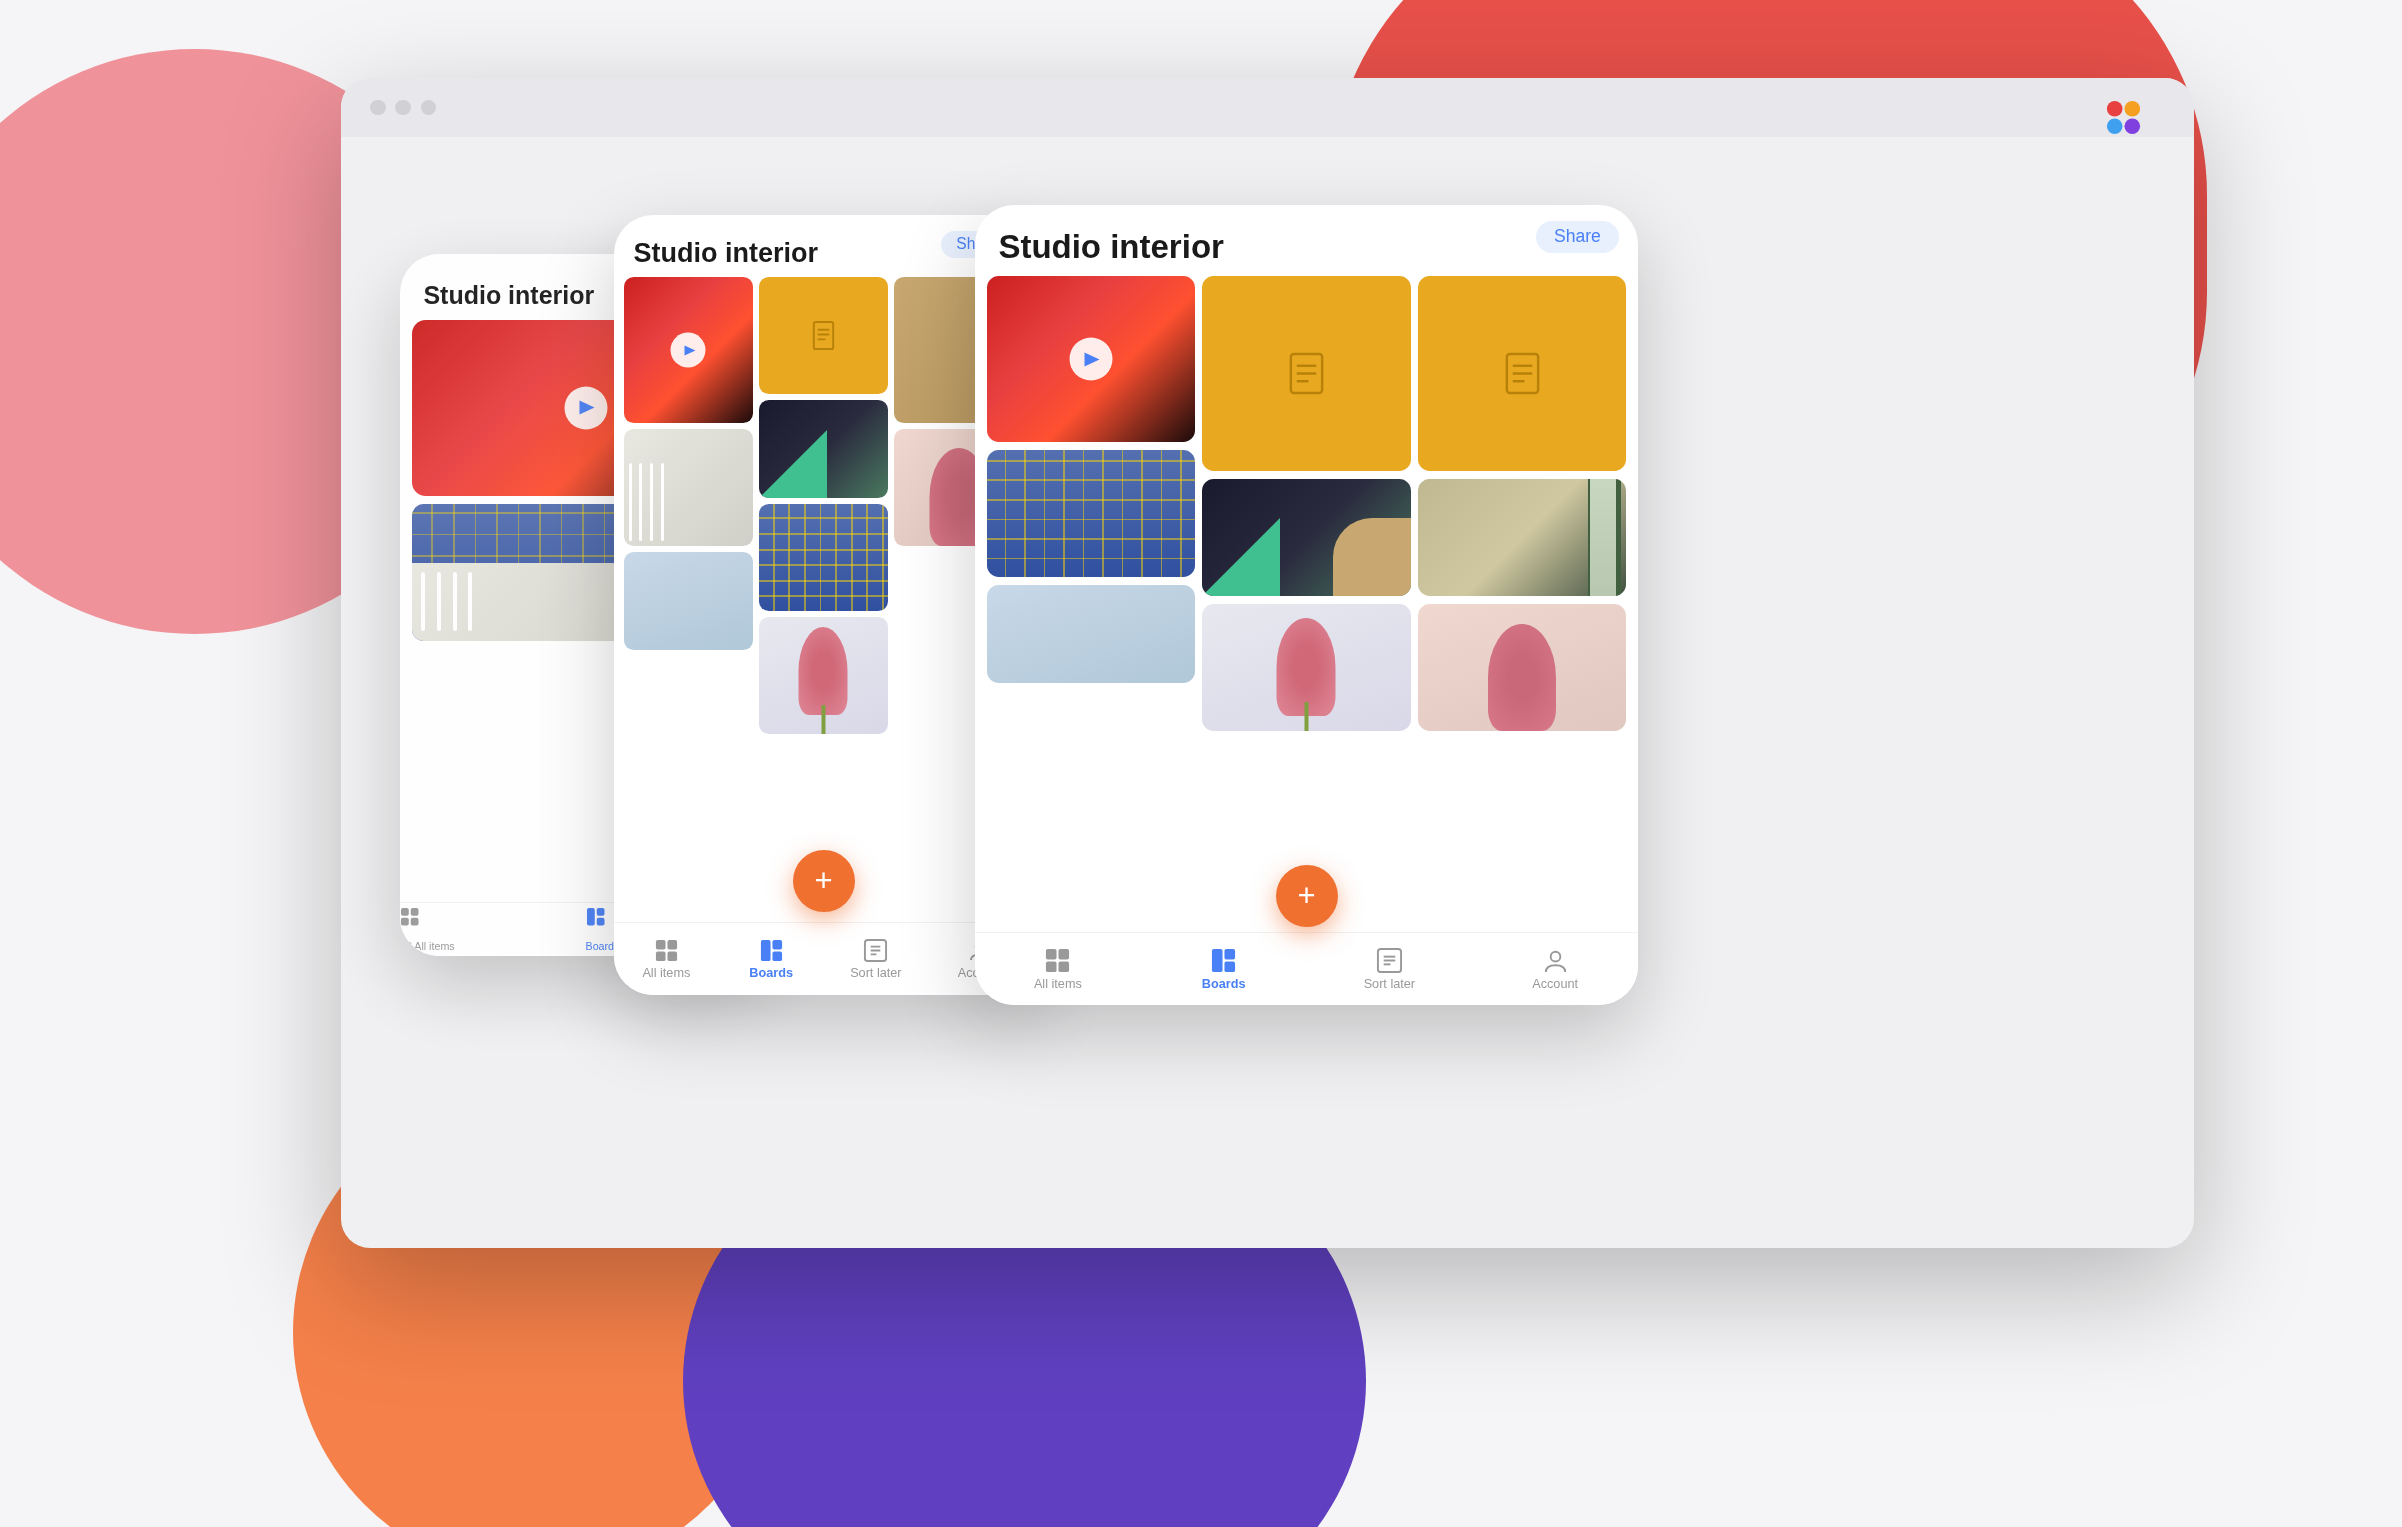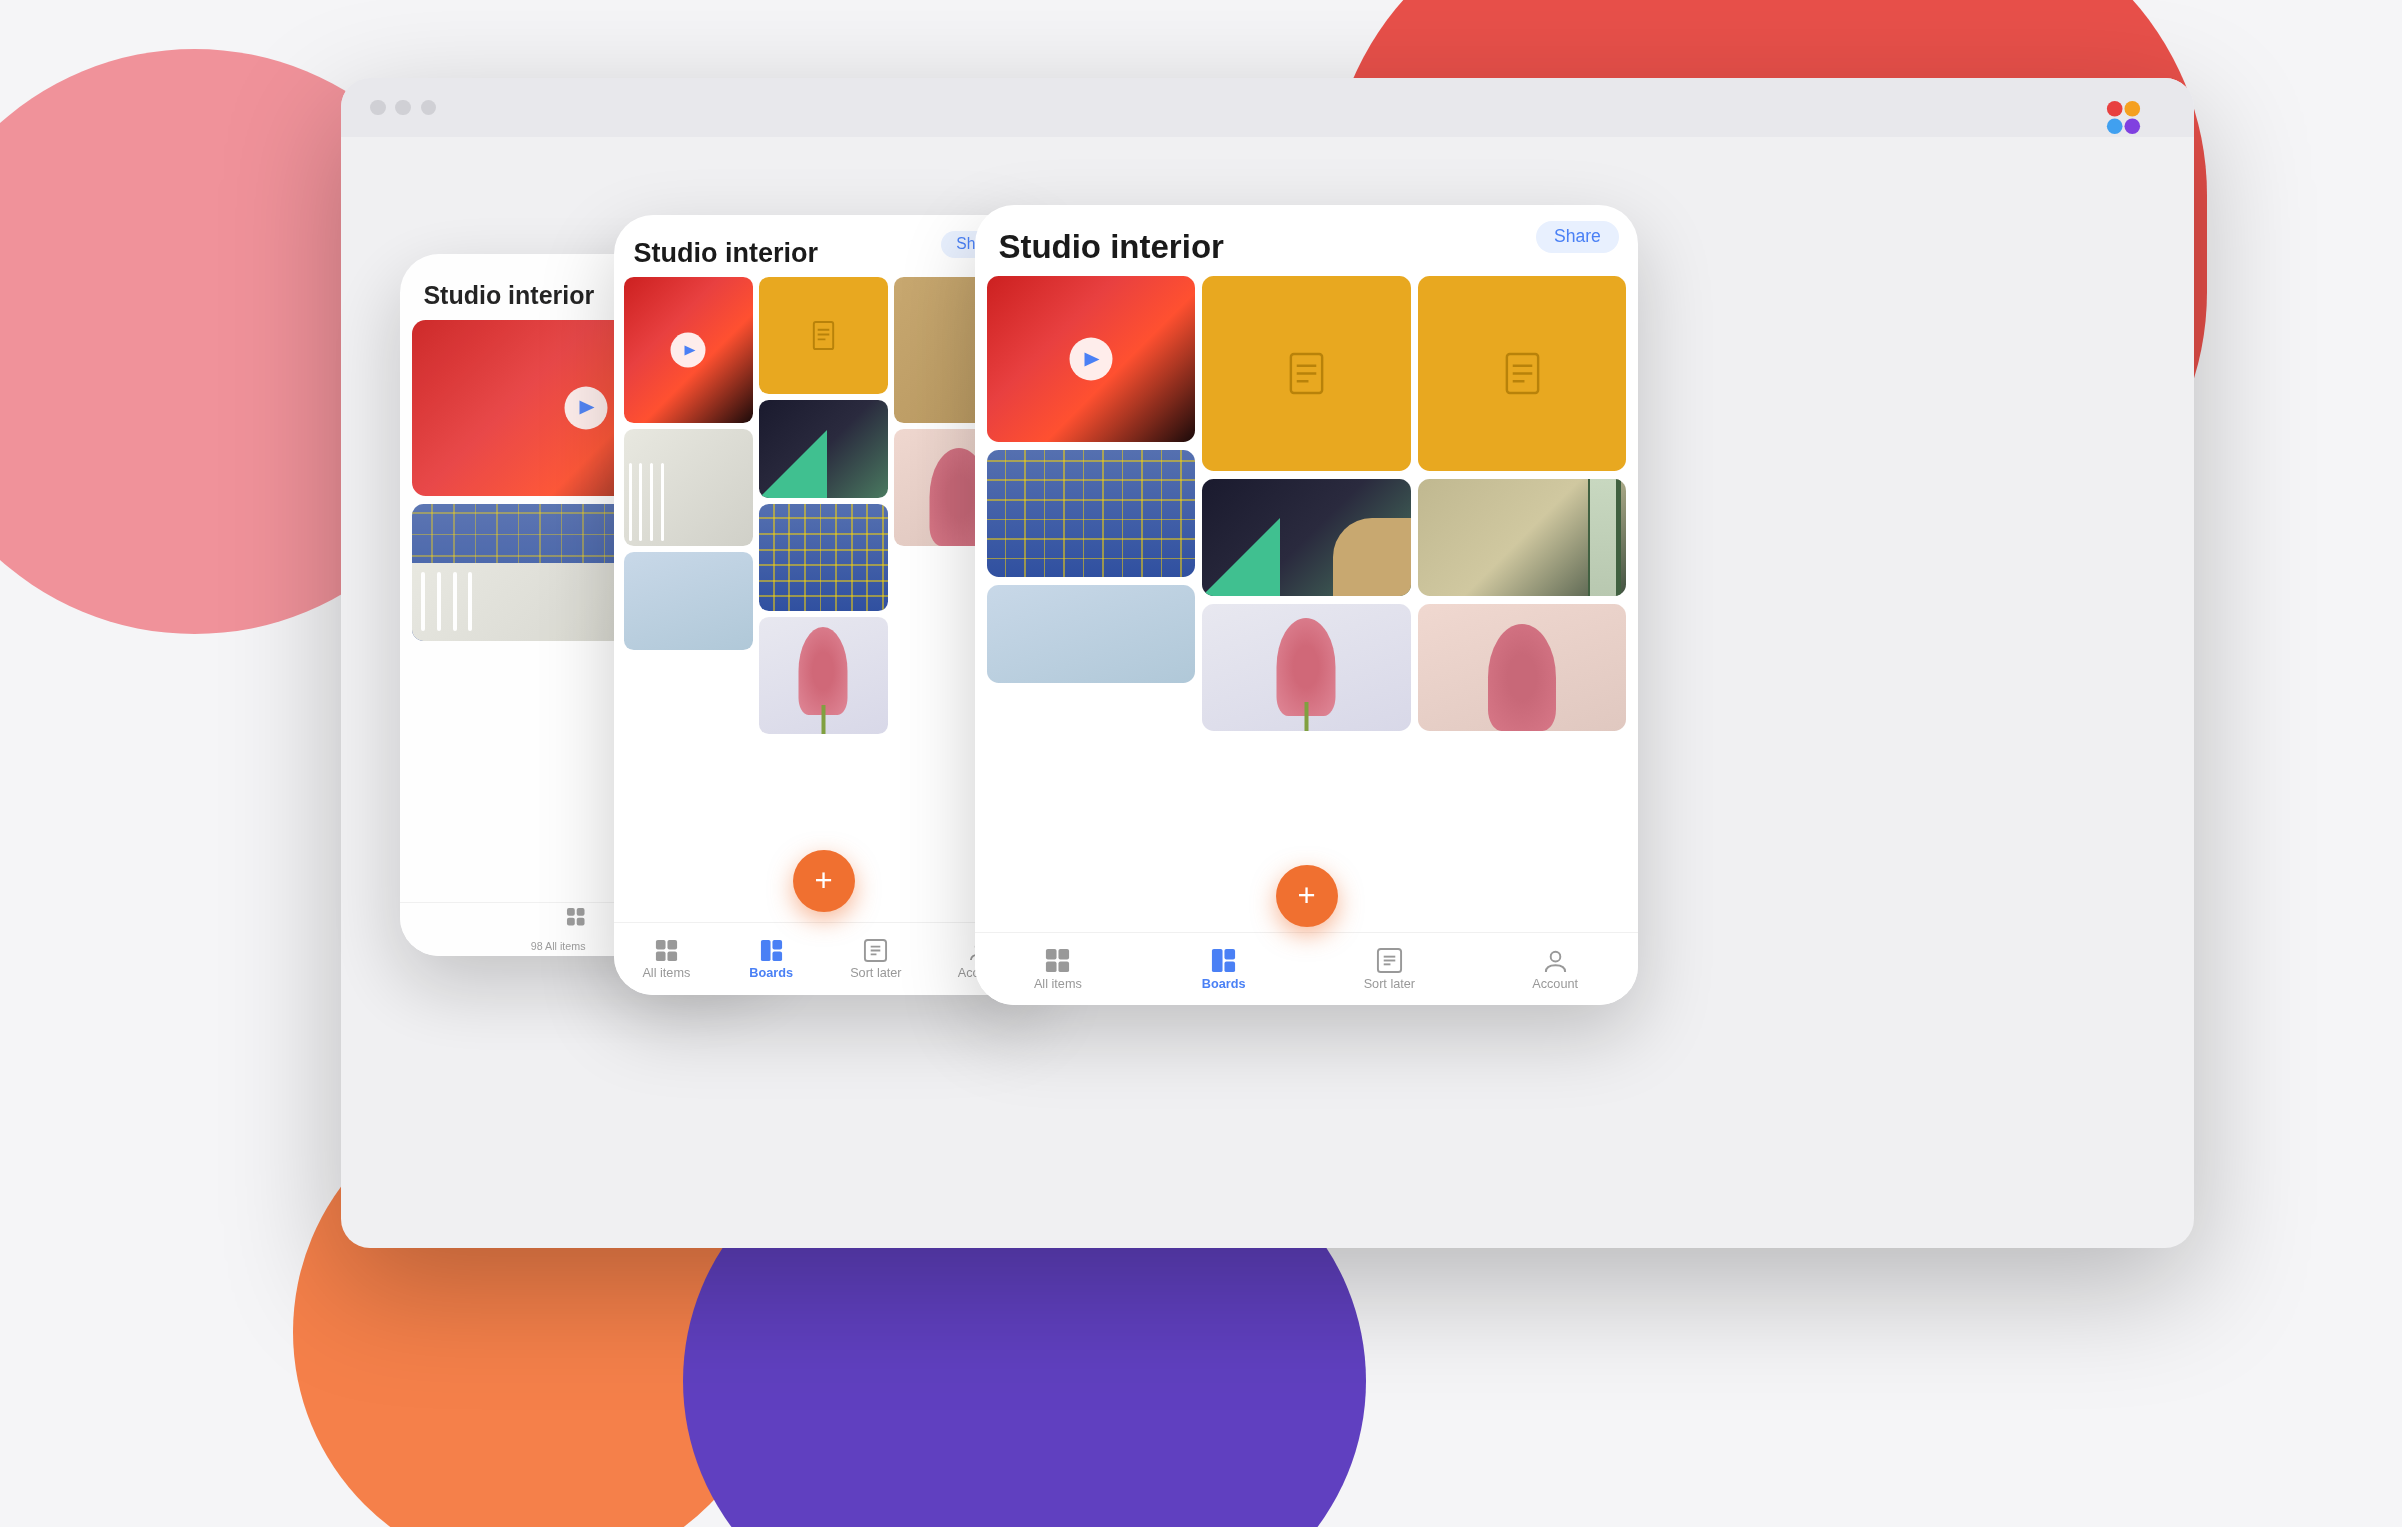--- a/index.html
+++ b/index.html
@@ -203,21 +203,21 @@
       display: flex;
       align-items: center;
       justify-content: space-around;
       border-top: 1px solid #f0f0f0;
       font-size: 10.7px;
     }
 
     .nav-item-back {
       display: flex;
       flex-direction: column;
-      align-items: flex-end;
+      align-items: flex-start;
       gap: 14px;
       flex: 1;
       color: #999;
     }
 
     .nav-item-back.active {
       color: #4a80f5;
     }
 
   </style>

